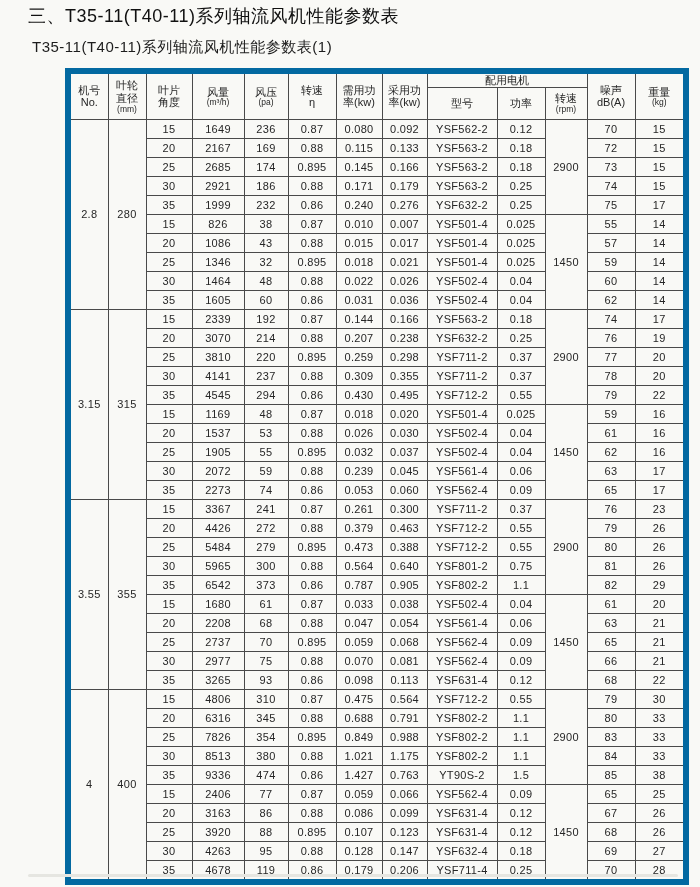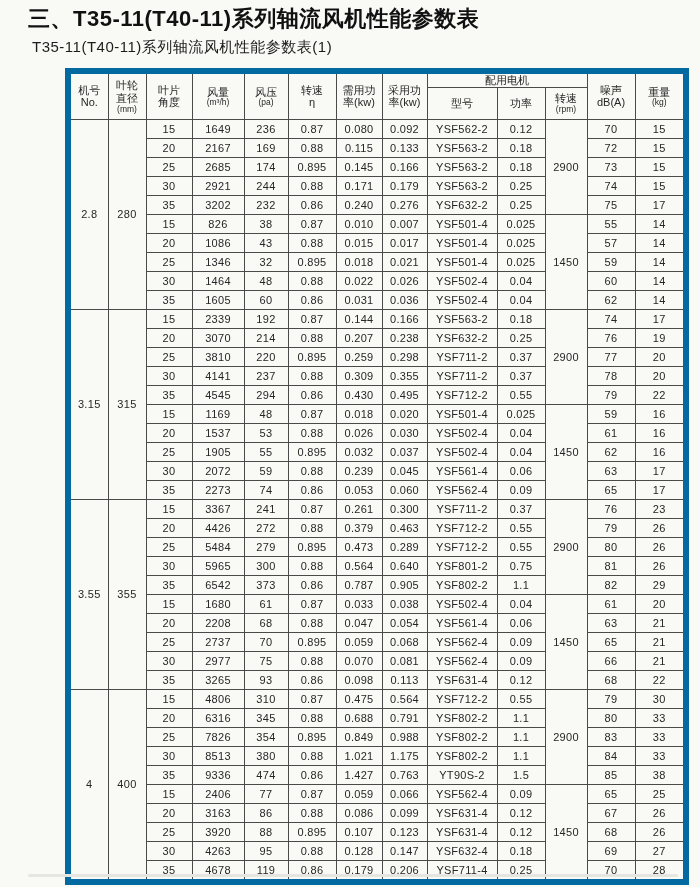--- a/index.html
+++ b/index.html
@@ -4,21 +4,21 @@
 <style>
   html,body{margin:0;padding:0;}
   body{
     width:700px;height:887px;position:relative;overflow:hidden;
     background:#f9f9f6;
     font-family:"Liberation Sans","DejaVu Sans",sans-serif;
     color:#232323;
   }
   .title{
     position:absolute;left:28px;top:4px;
-    font-size:22px;font-weight:bold;letter-spacing:0.5px;color:#111;
+    font-size:18px;font-weight:normal;letter-spacing:0.5px;color:#111;
     white-space:nowrap;
   }
   .subtitle{
     position:absolute;left:0;top:38px;width:700px;
     text-align:left;font-size:15px;color:#1d1d1d;letter-spacing:0.5px;
     white-space:nowrap;
     margin-left:32px;
   }
   table.perf{
     position:absolute;left:65px;top:68px;
@@ -166,32 +166,32 @@
         <td>0.145</td>
         <td>0.166</td>
         <td>YSF563-2</td>
         <td>0.18</td>
         <td>73</td>
         <td>15</td>
       </tr>
       <tr>
         <td>30</td>
         <td>2921</td>
-        <td>244</td>
+        <td>186</td>
         <td>0.88</td>
         <td>0.171</td>
         <td>0.179</td>
         <td>YSF563-2</td>
         <td>0.25</td>
         <td>74</td>
         <td>15</td>
       </tr>
       <tr>
         <td>35</td>
-        <td>3202</td>
+        <td>1999</td>
         <td>232</td>
         <td>0.86</td>
         <td>0.240</td>
         <td>0.276</td>
         <td>YSF632-2</td>
         <td>0.25</td>
         <td>75</td>
         <td>17</td>
       </tr>
       <tr>
@@ -405,21 +405,21 @@
         <td>0.55</td>
         <td>79</td>
         <td>26</td>
       </tr>
       <tr>
         <td>25</td>
         <td>5484</td>
         <td>279</td>
         <td>0.895</td>
         <td>0.473</td>
-        <td>0.289</td>
+        <td>0.388</td>
         <td>YSF712-2</td>
         <td>0.55</td>
         <td>80</td>
         <td>26</td>
       </tr>
       <tr>
         <td>30</td>
         <td>5965</td>
         <td>300</td>
         <td>0.88</td>

